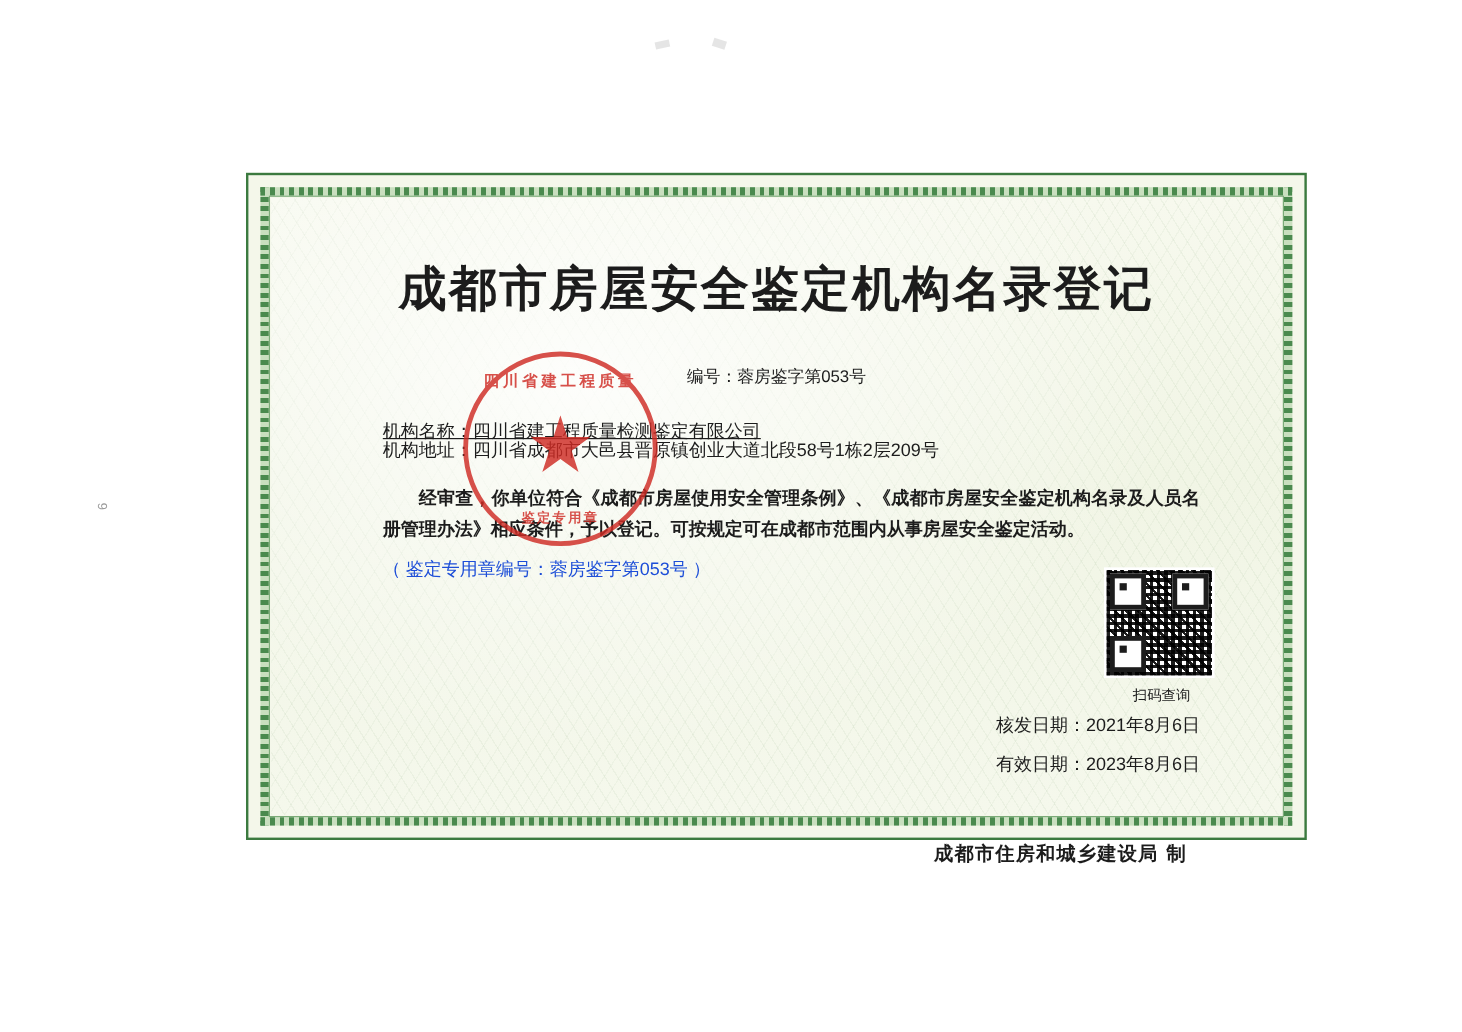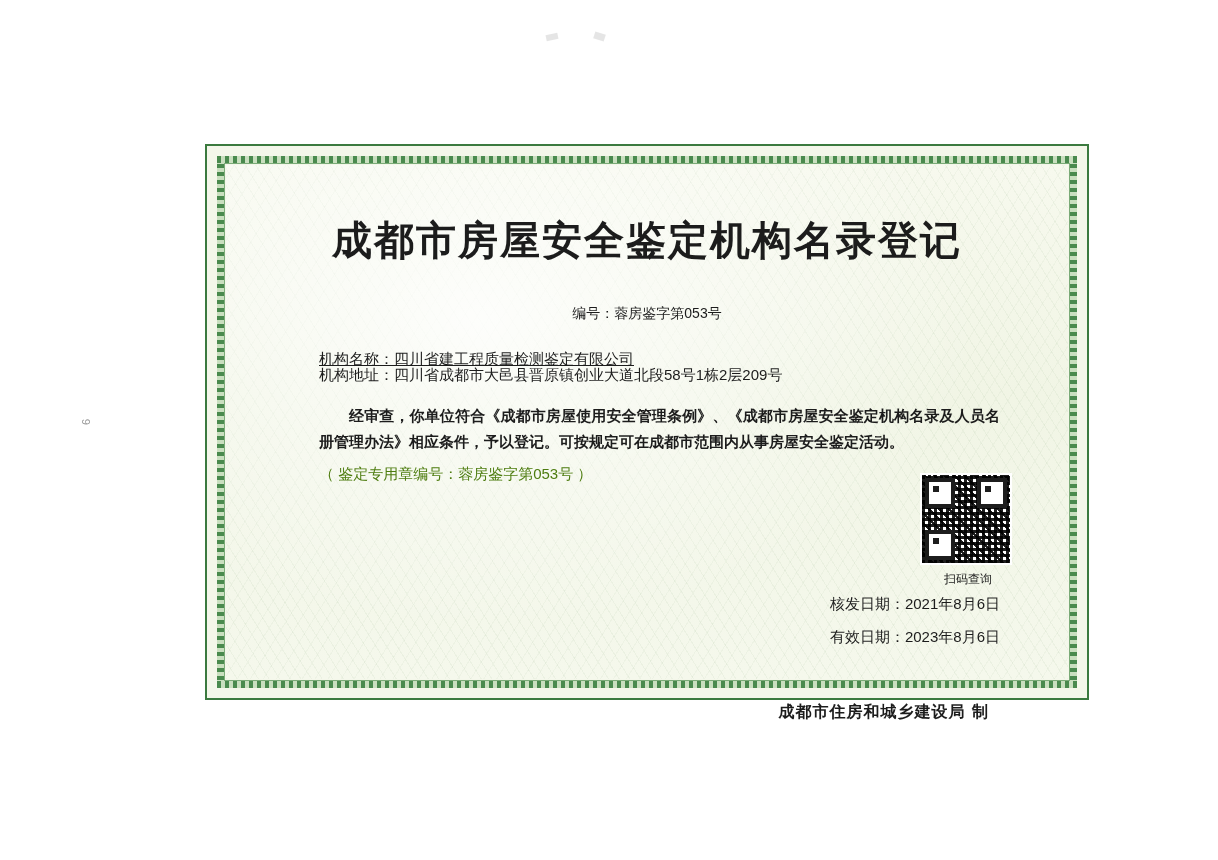--- a/index.html
+++ b/index.html
@@ -134,21 +134,21 @@
     text-indent: 30px;
     text-align: justify;
     font-weight: bold;
   }
 
   .seal-number {
     position: absolute;
     left: 93px;
     top: 300px;
     font-size: 15px;
-    color: #4d7c0f;
+    color: #1d4ed8;
     text-align: right;
   }
 
   
   .seal {
     position: absolute;
     left: 160px;
     top: 128px;
     width: 162px;
     height: 162px;
@@ -269,20 +269,26 @@
 
     <div class="cert-number">编号：蓉房鉴字第053号</div>
 
     <div class="field org-name">机构名称：四川省建工程质量检测鉴定有限公司</div>
     <div class="field org-addr">机构地址：四川省成都市大邑县晋原镇创业大道北段58号1栋2层209号</div>
 
     <div class="body-text">经审查，你单位符合《成都市房屋使用安全管理条例》、《成都市房屋安全鉴定机构名录及人员名册管理办法》相应条件，予以登记。可按规定可在成都市范围内从事房屋安全鉴定活动。</div>
 
     <div class="seal-number">（ 鉴定专用章编号：蓉房鉴字第053号 ）</div>
 
+    <div class="seal">
+      <div class="ring"></div>
+      <div class="arc-top">四川省建工程质量</div>
+      <div class="star"></div>
+      <div class="arc-bottom">鉴定专用章</div>
+    </div>
 
     <div class="qr-block">
       <div class="qr">
         <div class="finder f-tl"></div>
         <div class="finder f-tr"></div>
         <div class="finder f-bl"></div>
       </div>
       <div class="qr-caption">扫码查询</div>
     </div>
 

